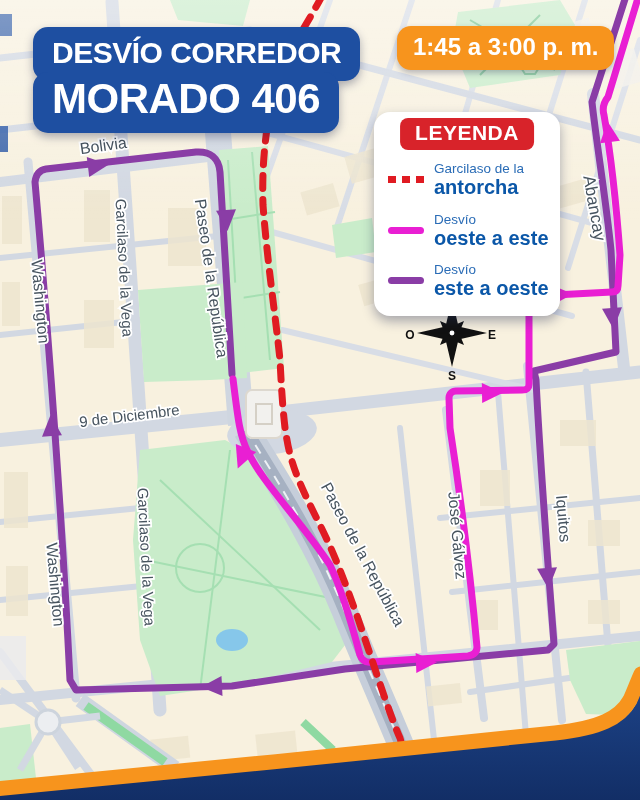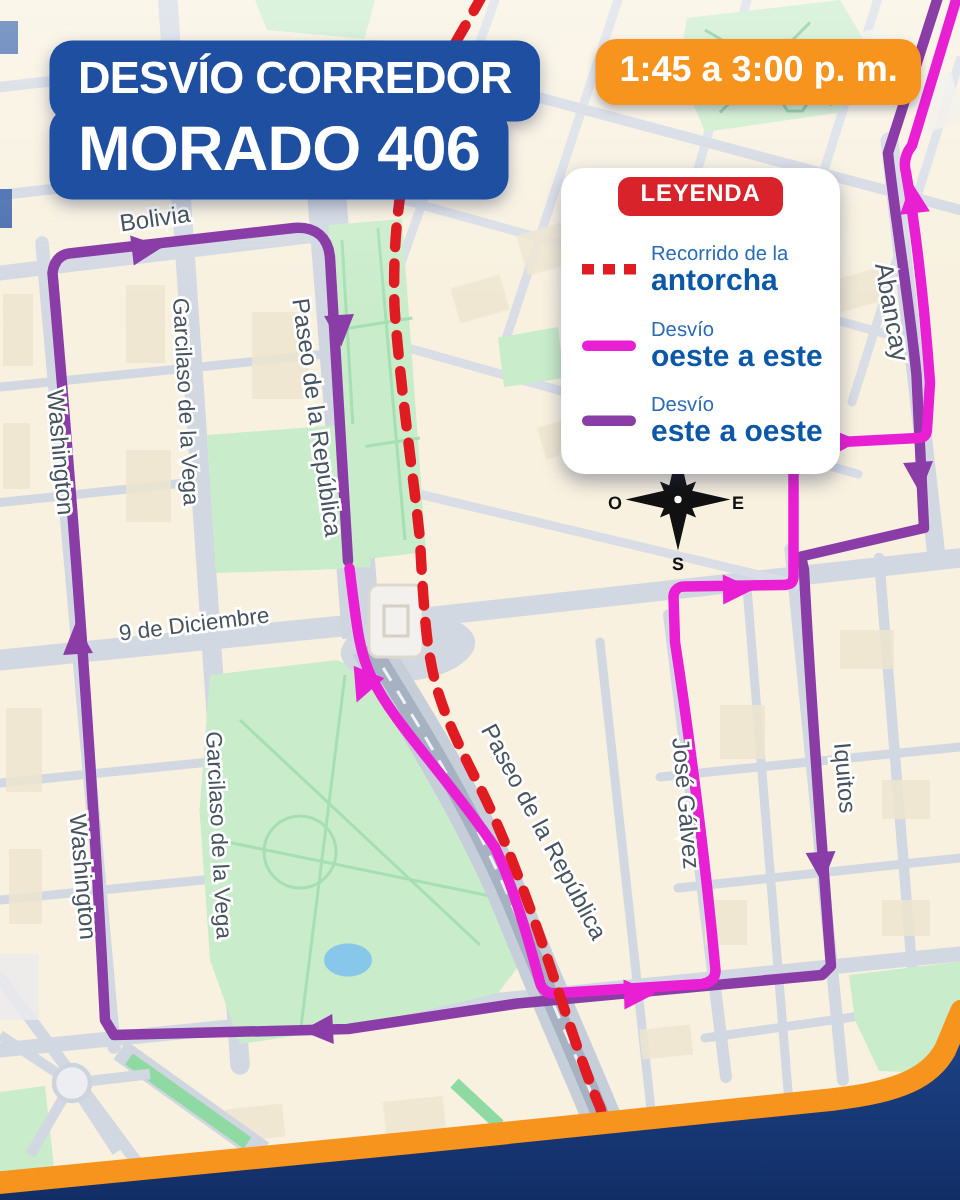--- a/index.html
+++ b/index.html
@@ -34,21 +34,21 @@
 
   
   .legend{
     position:absolute;left:374px;top:112px;width:186px;z-index:30;
     background:#fff;border-radius:16px;
     box-shadow:0 5px 12px rgba(40,50,90,.4);
     padding:36px 10px 16px 14px;box-sizing:border-box;
   }
   .legend-header{
     position:absolute;top:6px;left:50%;transform:translateX(-50%);
-    background:#d8232a;color:#fff;font-weight:bold;font-size:16px;
+    background:#d8232a;color:#fff;font-weight:bold;font-size:21px;
     letter-spacing:.5px;padding:3px 15px 5px;border-radius:8px;white-space:nowrap;
   }
   .legend-item{display:flex;align-items:center;gap:10px;margin-top:13px;}
   .legend-item:first-of-type{margin-top:2px;}
   .swatch{width:36px;flex:0 0 36px;height:7px;border-radius:4px;}
   .swatch.dashed{
     background:repeating-linear-gradient(90deg,#e01b22 0 8px,transparent 8px 14px);
     border-radius:0;
   }
   .swatch.magenta{background:#e91fd3;}
@@ -274,21 +274,21 @@
 </div>
 
 <div class="time-badge">1:45 a 3:00 p. m.</div>
 
 <div class="legend">
   <div class="legend-header">LEYENDA</div>
 
   <div class="legend-item">
     <div class="swatch dashed"></div>
     <div class="legend-text">
-      <div class="legend-line1">Recorrido de la</div>
+      <div class="legend-line1">Garcilaso de la</div>
       <div class="legend-line2">antorcha</div>
     </div>
   </div>
 
   <div class="legend-item">
     <div class="swatch magenta"></div>
     <div class="legend-text">
       <div class="legend-line1">Desvío</div>
       <div class="legend-line2">oeste a este</div>
     </div>

